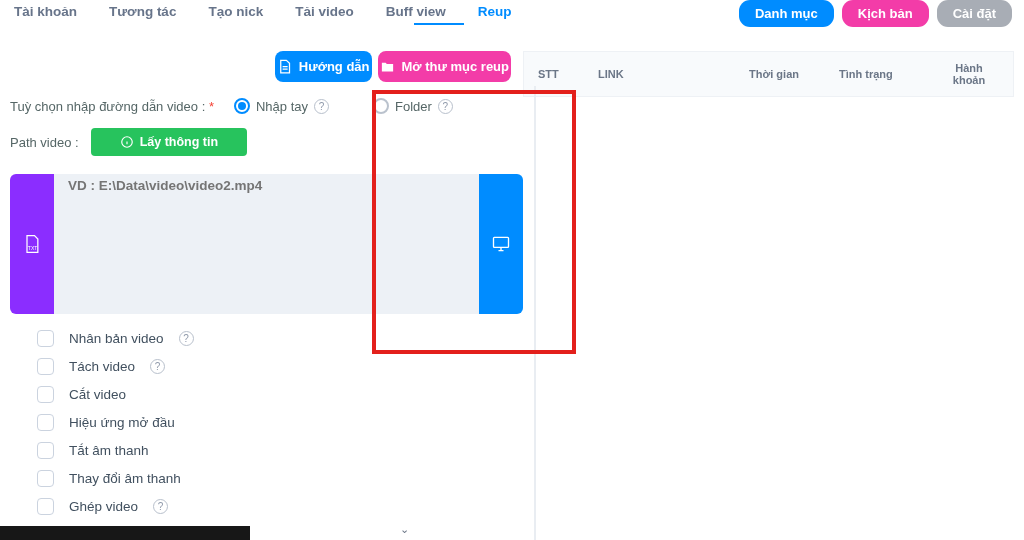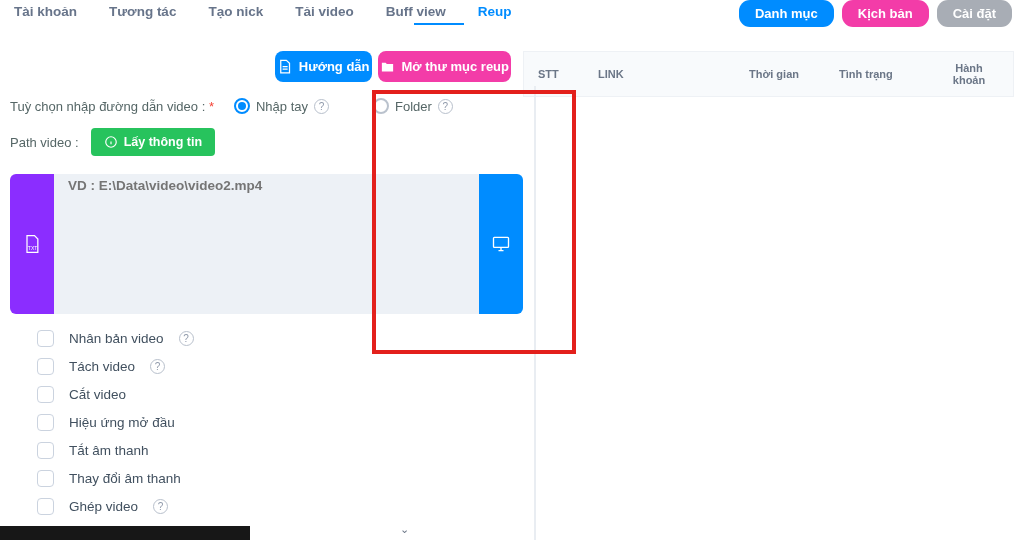--- a/index.html
+++ b/index.html
@@ -37,21 +37,21 @@
 .option-row{display:flex;align-items:center;gap:20px;margin-top:16px;font-size:13px;color:#566;}
 .option-row .label{font-weight:500;}
 .option-row .star{color:var(--red);}
 .radio{display:flex;align-items:center;gap:6px;}
 .radio-dot{width:16px;height:16px;border-radius:50%;border:2px solid var(--blue);display:flex;align-items:center;justify-content:center;}
 .radio-dot.on::after{content:"";width:8px;height:8px;border-radius:50%;background:var(--blue);}
 .radio-dot.off{border-color:#bac2cd;}
 .qmark{width:15px;height:15px;border:1px solid #b8c0cc;border-radius:50%;display:inline-flex;align-items:center;justify-content:center;font-size:10px;color:#8f99aa;}
 
 .path-row{display:flex;align-items:center;gap:12px;margin-top:14px;color:#566;font-size:13px;}
-.greenbtn{background:var(--green);color:#fff;border:none;border-radius:4px;padding:7px 13px;font-weight:600;font-size:12.5px;display:flex;align-items:center;gap:6px;}
+.greenbtn{background:var(--green);color:#fff;border:none;border-radius:4px;padding:7px 29px;font-weight:600;font-size:12.5px;display:flex;align-items:center;gap:6px;}
 .greenbtn svg{width:14px;height:14px;fill:none;stroke:#fff;stroke-width:2;}
 
 .textarea-row{display:flex;margin-top:18px;height:140px;}
 .side-strip{width:44px;border-radius:6px 0 0 6px;display:flex;align-items:center;justify-content:center;}
 .side-strip.purple{background:var(--purple);}
 .side-strip.blueb{background:var(--blue);border-radius:0 6px 6px 0;}
 .side-strip svg{width:20px;height:20px;fill:#fff;}
 .ta{flex:1;background:var(--gray-light);border:none;resize:none;padding:4px 14px;font-size:13.5px;color:#9aa5b5;font-weight:600;outline:none;}
 
 .checks{margin-top:16px;display:flex;flex-direction:column;gap:11px;padding-left:14px;}

